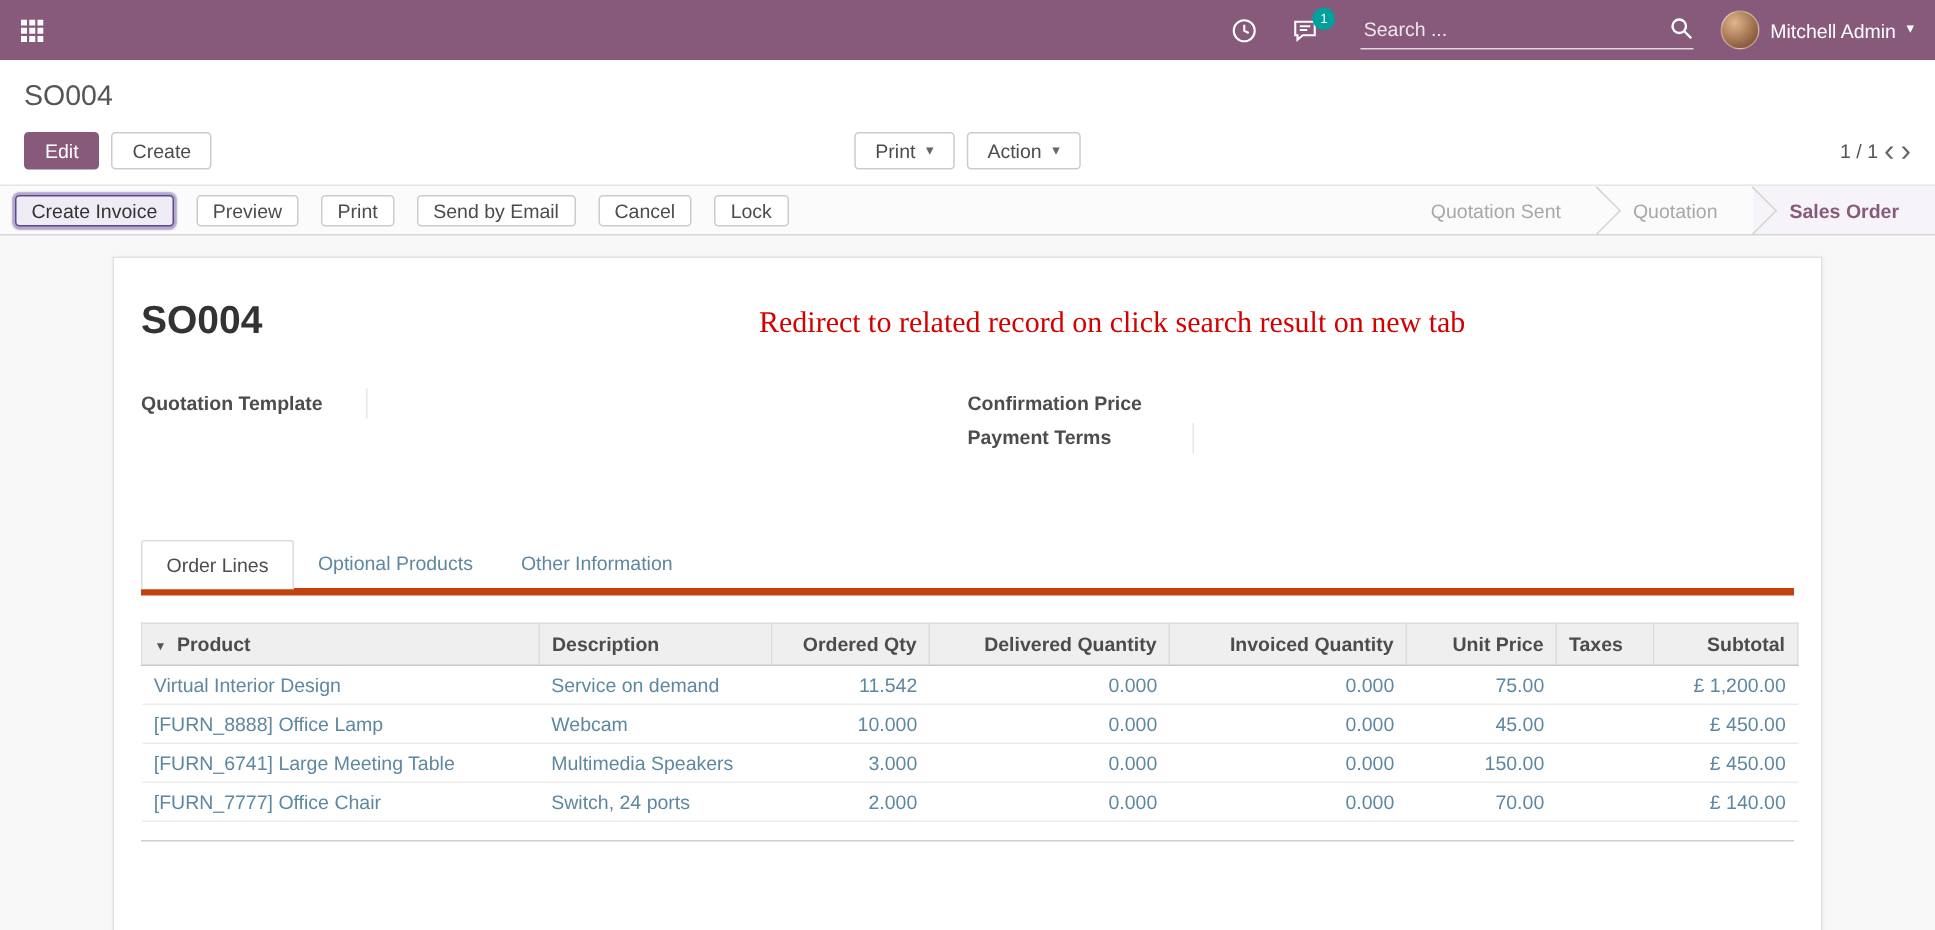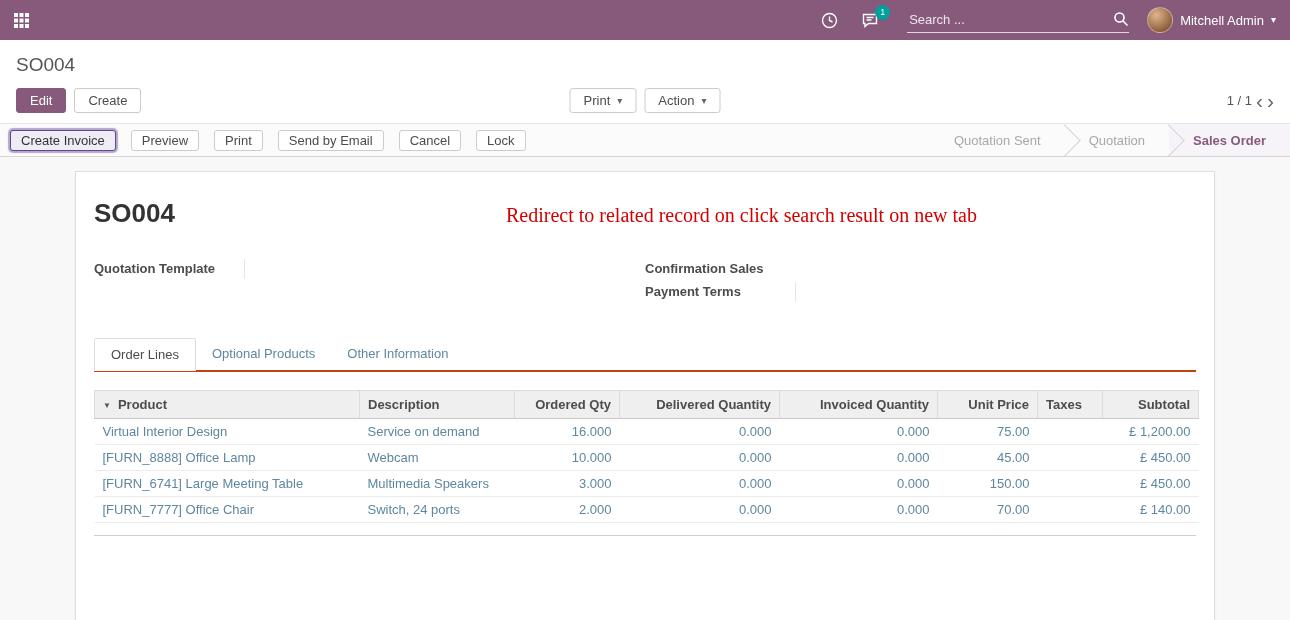--- a/index.html
+++ b/index.html
@@ -93,21 +93,21 @@
     color:var(--annotation,#d40000); white-space:nowrap;
   }
   .field-groups { display:flex; }
   .o-group { width:50%; }
   .o-row { display:flex; margin-bottom:4px; }
   .o-label { width:150px; flex:none; font-weight:bold; color:#4c4c4c; padding:2px 10px 2px 0; }
   .o-value { flex:1; border-left:1px solid #e5e5e5; padding:2px 0 2px 10px; min-height:20px; }
   .link { color:var(--link,#5e87a0); }
   .customer-value div { line-height:19px; }
   
-  .tabs { display:flex; border-bottom:2px solid #c2410c; margin-top:32px; }
+  .tabs { display:flex; border-bottom:5px solid #c2410c; margin-top:54px; }
   .tab { padding:8px 16px; color:var(--link,#5e87a0); cursor:pointer; }
   .tab.active {
     color:#4c4c4c; background:#fff;
     border:1px solid #ddd; border-bottom:1px solid #fff; margin-bottom:-1px;
     border-radius:2px 2px 0 0;
   }
   
   table.lines { width:100%; border-collapse:collapse; table-layout:fixed; margin-top:18px; }
   table.lines th {
     background:#efefef; font-weight:bold; color:#4c4c4c; text-align:left;
@@ -229,21 +229,21 @@
     <div class="field-groups">
       <div class="o-group">
         <div class="o-row">
           <div class="o-label">Quotation Template</div>
           <div class="o-value"></div>
         </div>
       </div>
 
       <div class="o-group">
         <div class="o-row">
-          <div class="o-label">Confirmation Sales</div>
+          <div class="o-label">Confirmation Price</div>
         </div>
         <div class="o-row">
           <div class="o-label">Payment Terms</div>
           <div class="o-value"></div>
         </div>
       </div>
     </div>
 
     <div class="tabs">
       <div class="tab active">Order Lines</div>
@@ -273,21 +273,21 @@
           <th class="ta-r">Invoiced Quantity</th>
           <th class="ta-r">Unit Price</th>
           <th>Taxes</th>
           <th class="ta-r">Subtotal</th>
         </tr>
       </thead>
       <tbody>
         <tr>
           <td>Virtual Interior Design</td>
           <td>Service on demand</td>
-          <td class="ta-r">16.000</td>
+          <td class="ta-r">11.542</td>
           <td class="ta-r">0.000</td>
           <td class="ta-r">0.000</td>
           <td class="ta-r">75.00</td>
           <td class="ta-c"></td>
           <td class="ta-r">£ 1,200.00</td>
         </tr>
         <tr>
           <td>[FURN_8888] Office Lamp</td>
           <td>Webcam</td>
           <td class="ta-r">10.000</td>

